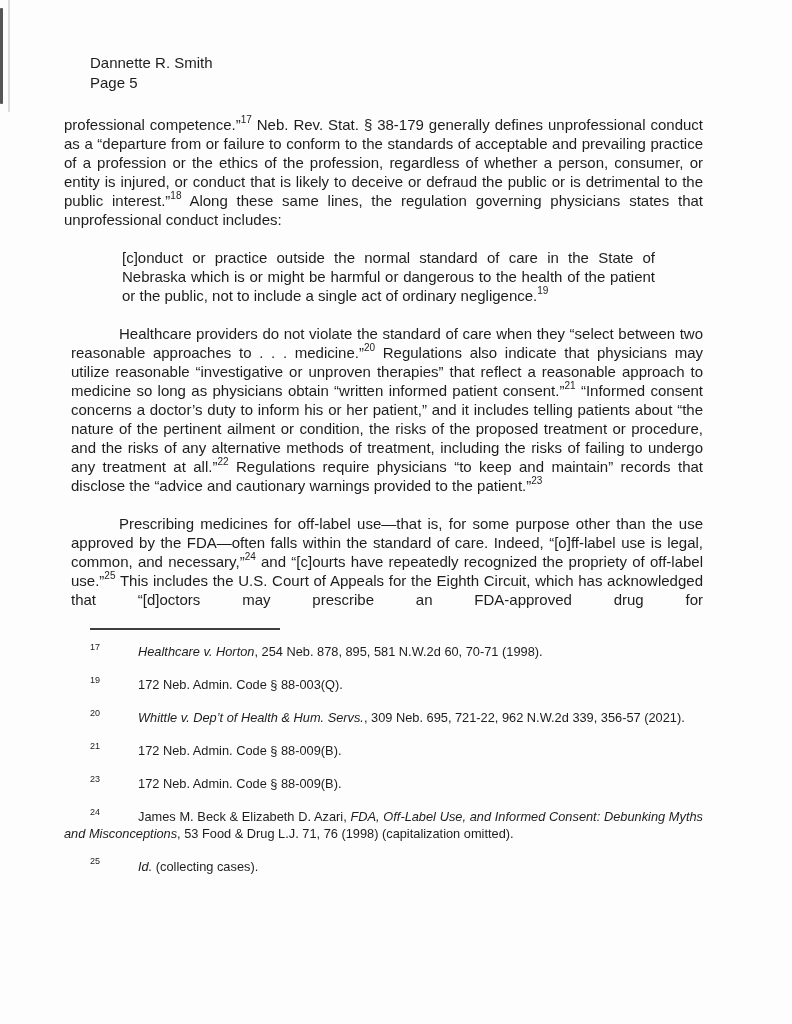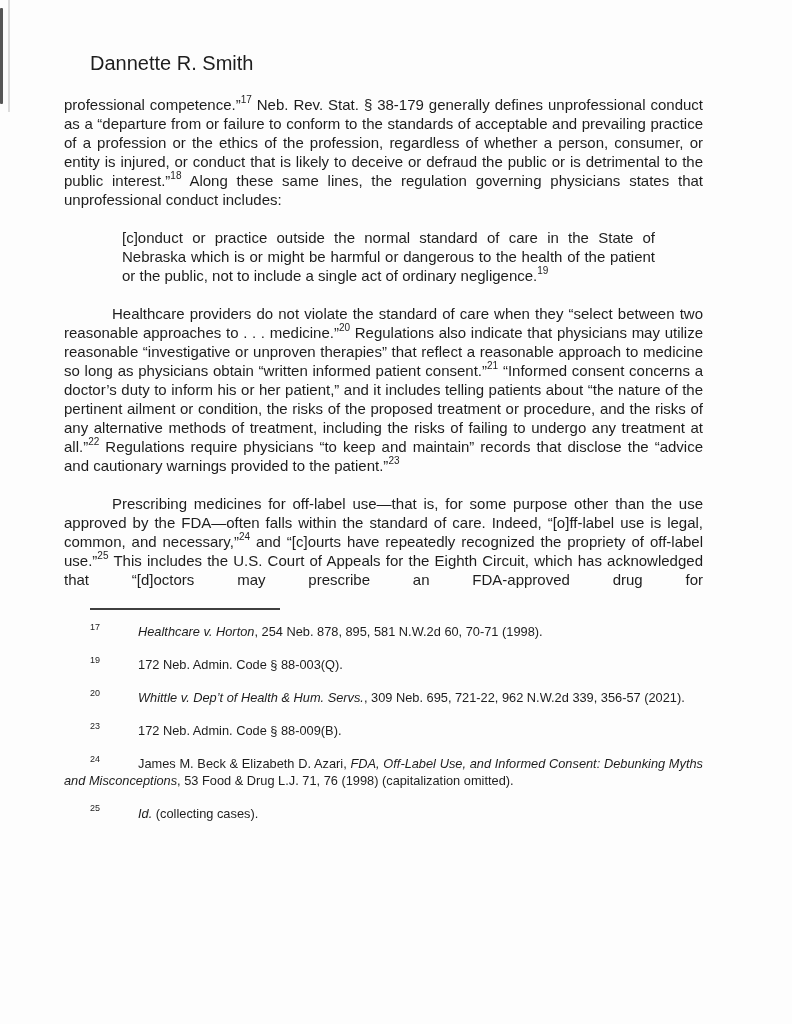--- a/index.html
+++ b/index.html
@@ -28,33 +28,33 @@
     position: absolute;
     left: 8px; top: 0;
     width: 2px; height: 112px;
     background: #dcdcdc;
   }
   .content {
     padding: 53px 89px 0 64px; 
   }
   .letter-header {
     margin-left: 26px;
-    font-size: 20px;
+    font-size: 15px;
     line-height: 20px;
   }
   .letter-body {
     margin-top: 22px;
   }
   .para {
     font-size: 15px;
     line-height: 19px;
     text-align: justify;
     margin: 0 0 19px 0;
   }
-  .para.indent { text-indent: 48px; }
+  .para.indent { text-indent: 48px; margin-left: 7px; }
   .para.justify-last { text-align-last: justify; }
   .quote {
     font-size: 15px;
     line-height: 19px;
     text-align: justify;
     margin: 4px 48px 19px 58px;
   }
   sup.fn-ref {
     font-size: 10px;
     line-height: 0;
@@ -94,36 +94,38 @@
 <body>
 
 <div class="page">
   <div class="artifact-dark"></div>
   <div class="artifact-faint"></div>
 
   <div class="content">
 
     <header class="letter-header">
       <div>Dannette R. Smith</div>
+      <div>Page 5</div>
     </header>
 
     <main class="letter-body">
       <p class="para"><span>professional competence.”</span><sup class="fn-ref">17</sup><span> Neb. Rev. Stat. § 38-179 generally defines unprofessional conduct as a “departure from or failure to conform to the standards of acceptable and prevailing practice of a profession or the ethics of the profession, regardless of whether a person, consumer, or entity is injured, or conduct that is likely to deceive or defraud the public or is detrimental to the public interest.”</span><sup class="fn-ref">18</sup><span> Along these same lines, the regulation governing physicians states that unprofessional conduct includes:</span></p>
 
       <blockquote class="quote"><span>[c]onduct or practice outside the normal standard of care in the State of Nebraska which is or might be harmful or dangerous to the health of the patient or the public, not to include a single act of ordinary negligence.</span><sup class="fn-ref">19</sup></blockquote>
 
       <p class="para indent"><span>Healthcare providers do not violate the standard of care when they “select between two reasonable approaches to . . . medicine.”</span><sup class="fn-ref">20</sup><span> Regulations also indicate that physicians may utilize reasonable “investigative or unproven therapies” that reflect a reasonable approach to medicine so long as physicians obtain “written informed patient consent.”</span><sup class="fn-ref">21</sup><span> “Informed consent concerns a doctor’s duty to inform his or her patient,” and it includes telling patients about “the nature of the pertinent ailment or condition, the risks of the proposed treatment or procedure, and the risks of any alternative methods of treatment, including the risks of failing to undergo any treatment at all.”</span><sup class="fn-ref">22</sup><span> Regulations require physicians “to keep and maintain” records that disclose the “advice and cautionary warnings provided to the patient.”</span><sup class="fn-ref">23</sup></p>
 
       <p class="para indent justify-last"><span>Prescribing medicines for off-label use—that is, for some purpose other than the use approved by the FDA—often falls within the standard of care. Indeed, “[o]ff-label use is legal, common, and necessary,”</span><sup class="fn-ref">24</sup><span> and “[c]ourts have repeatedly recognized the propriety of off-label use.”</span><sup class="fn-ref">25</sup><span> This includes the U.S. Court of Appeals for the Eighth Circuit, which has acknowledged that “[d]octors may prescribe an FDA-approved drug for</span></p>
     </main>
 
     <footer class="footnotes">
       <div class="fn-rule"></div>
       <div class="footnote"><sup class="fn-num">17</sup><span class="fn-tab"></span><span class="it">Healthcare v. Horton</span><span>, 254 Neb. 878, 895, 581 N.W.2d 60, 70-71 (1998).</span></div>
       <div class="footnote"><sup class="fn-num">19</sup><span class="fn-tab"></span><span>172 Neb. Admin. Code § 88-003(Q).</span></div>
       <div class="footnote"><sup class="fn-num">20</sup><span class="fn-tab"></span><span class="it">Whittle v. Dep’t of Health &amp; Hum. Servs.</span><span>, 309 Neb. 695, 721-22, 962 N.W.2d 339, 356-57 (2021).</span></div>
+      <div class="footnote"><sup class="fn-num">21</sup><span class="fn-tab"></span><span>172 Neb. Admin. Code § 88-009(B).</span></div>
       <div class="footnote"><sup class="fn-num">23</sup><span class="fn-tab"></span><span>172 Neb. Admin. Code § 88-009(B).</span></div>
       <div class="footnote"><sup class="fn-num">24</sup><span class="fn-tab"></span><span>James M. Beck &amp; Elizabeth D. Azari, </span><span class="it">FDA, Off-Label Use, and Informed Consent: Debunking Myths and Misconceptions</span><span>, 53 Food &amp; Drug L.J. 71, 76 (1998) (capitalization omitted).</span></div>
       <div class="footnote"><sup class="fn-num">25</sup><span class="fn-tab"></span><span class="it">Id.</span><span> (collecting cases).</span></div>
     </footer>
 
   </div>
 </div>
 
 </body></html>

